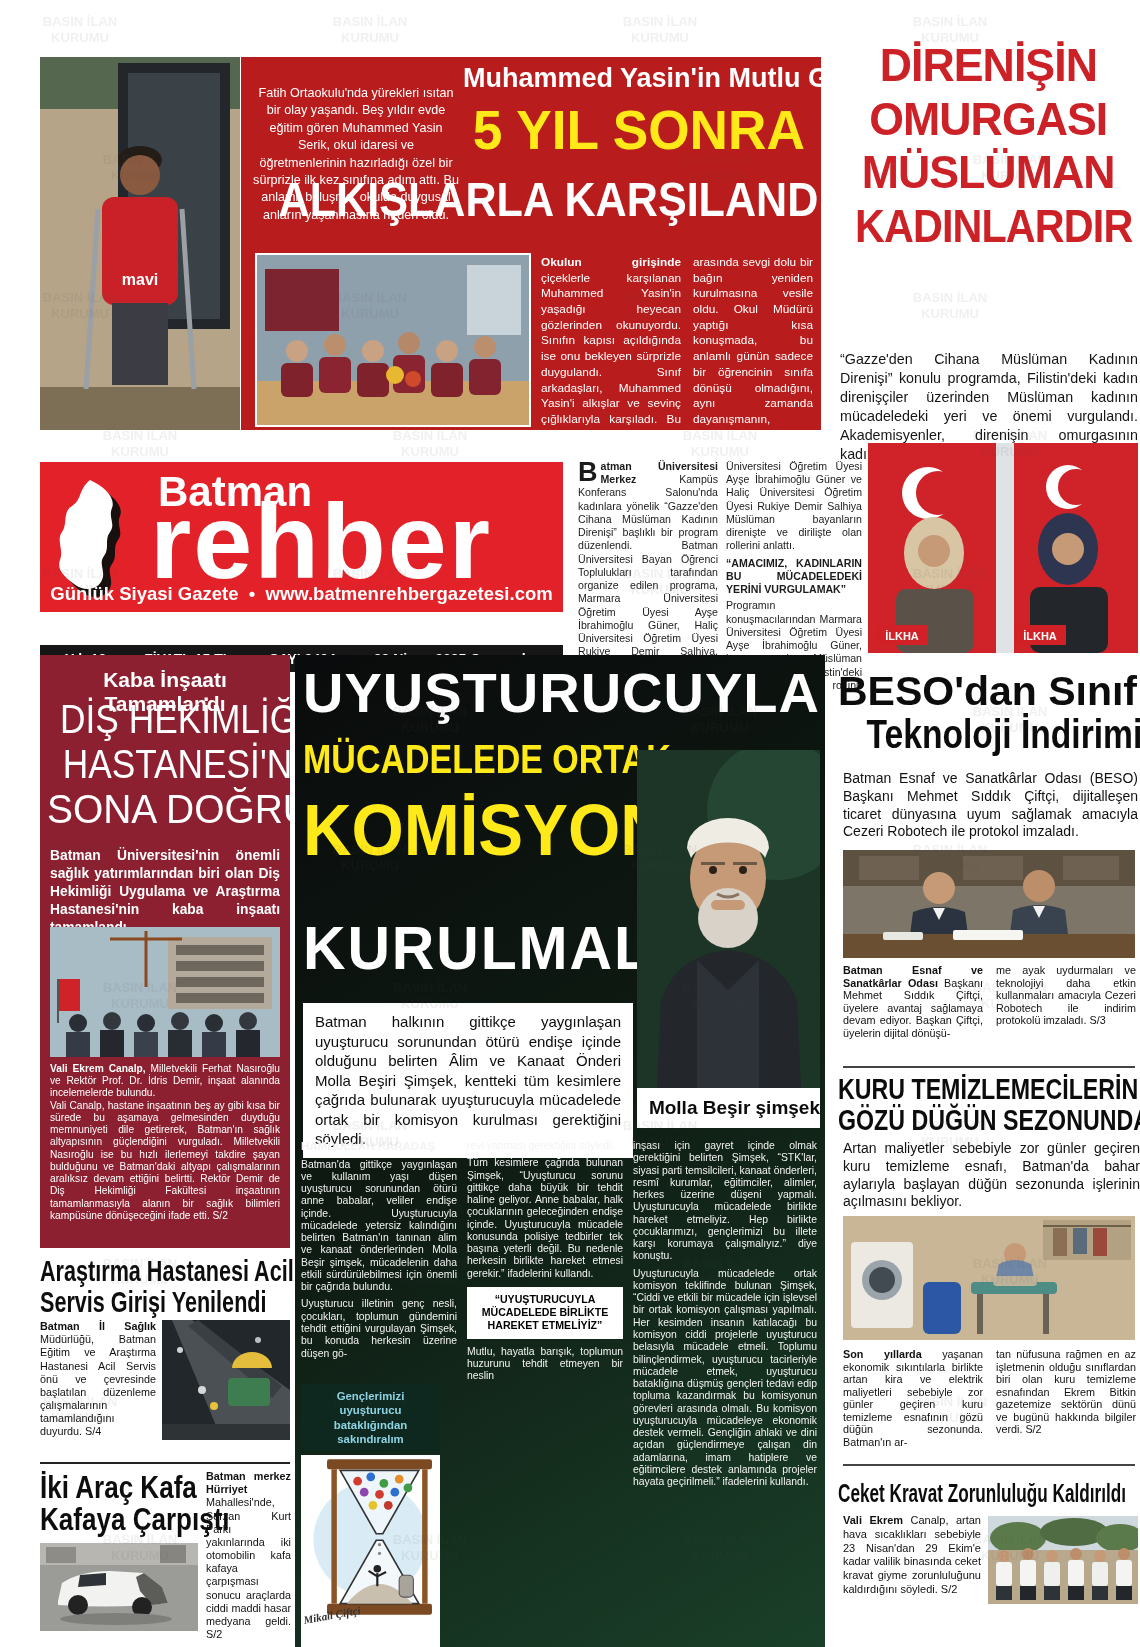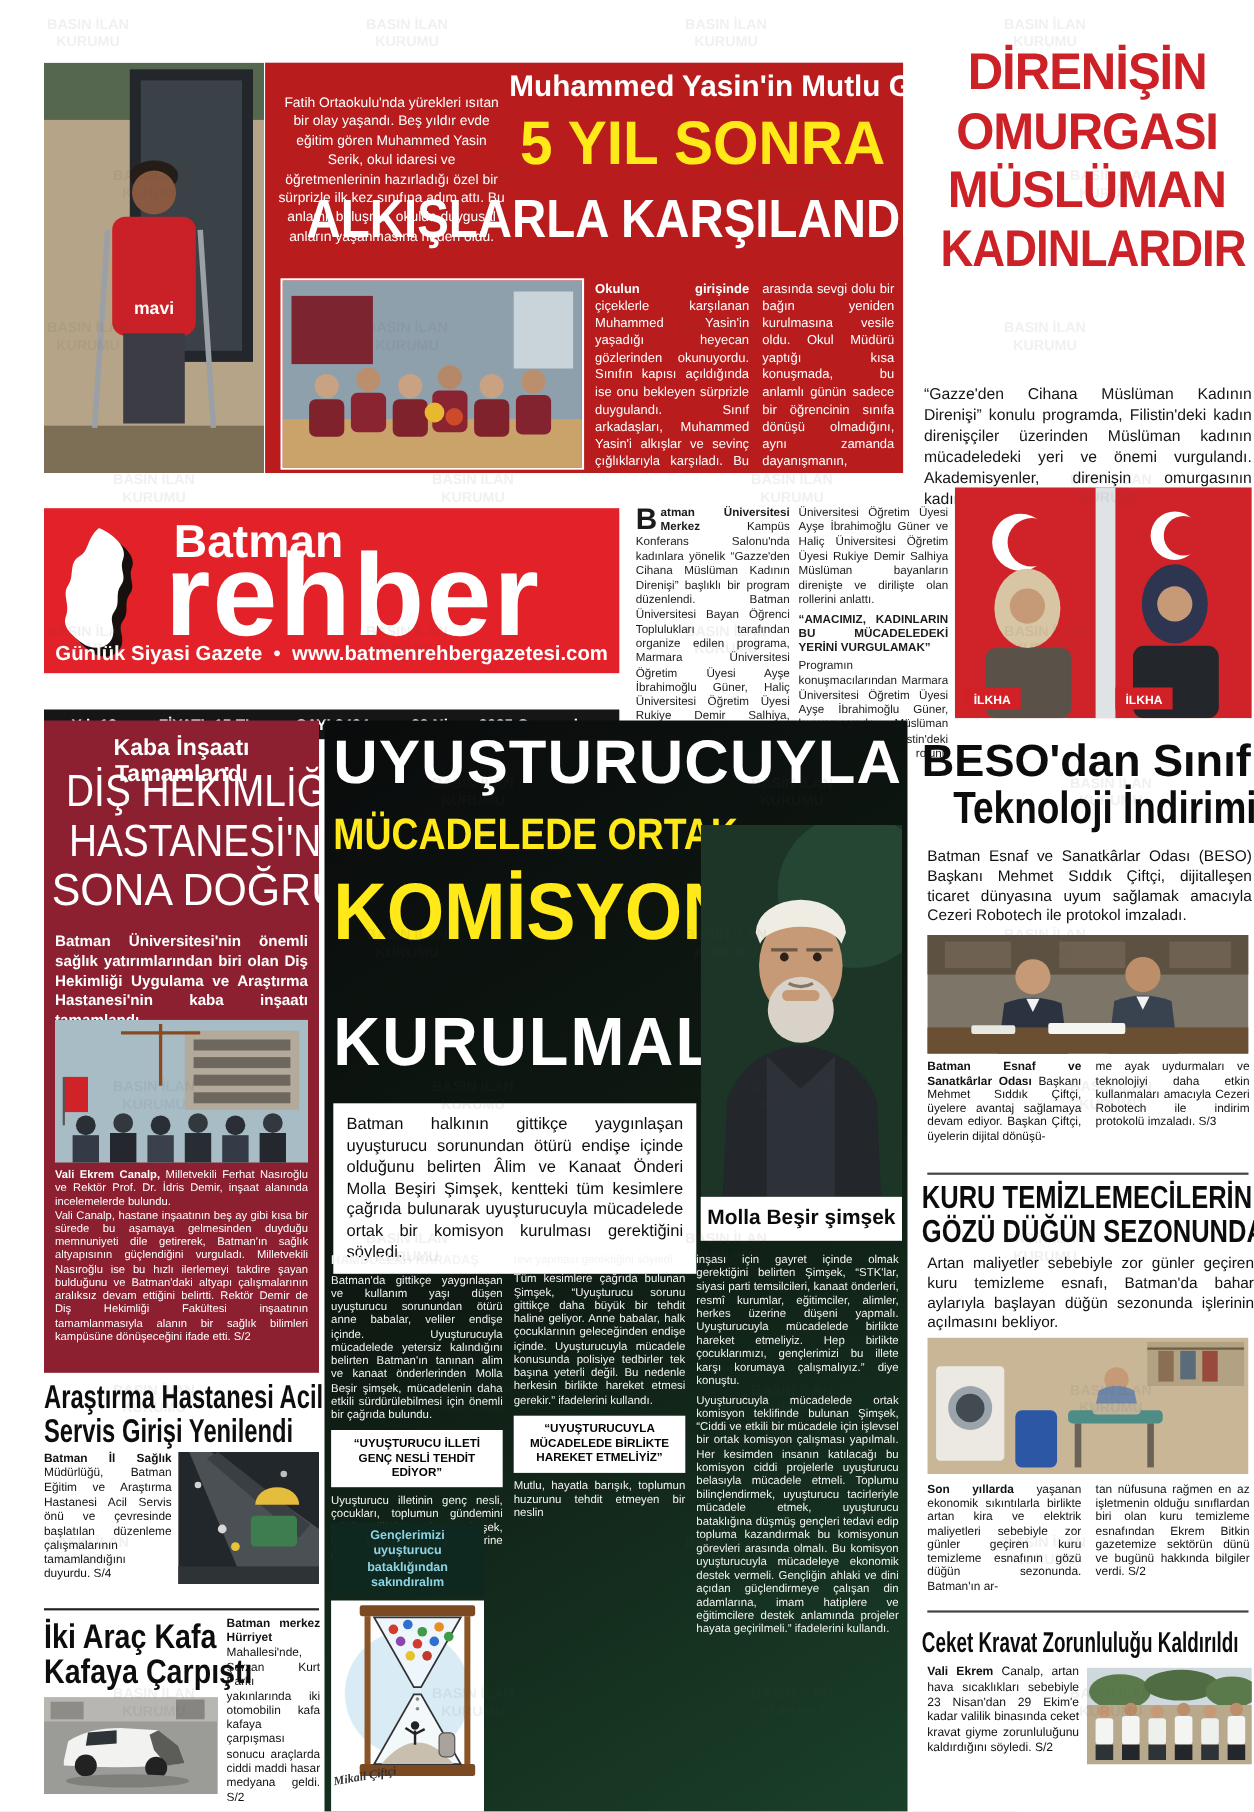--- a/index.html
+++ b/index.html
@@ -61,21 +61,21 @@
   
   #main-box{left:295px;top:655px;width:530px;height:992px;
             background:linear-gradient(150deg,#0a0b0c 0%,#0e1a12 45%,#1a4029 100%);}
   .mh{left:8px;line-height:1;font-weight:800;}
   #m-h1{top:10px;color:#fff;font-size:56px;letter-spacing:1px;}
   #m-h2{top:84px;color:#ffe918;font-size:40px;}
   #m-h3{top:138px;color:#ffe918;font-size:73px;}
   #m-h4{top:262px;color:#fff;font-size:62px;letter-spacing:2px;}
   #m-portrait{left:342px;top:95px;width:183px;height:338px;}
   #m-caption{left:342px;top:433px;width:183px;height:40px;background:#fff;color:#0b0b0b;
-             font-size:19px;font-weight:800;text-align:center;line-height:40px;}
+             font-size:19px;font-weight:800;text-align:right;line-height:40px;}
   #m-lead{left:8px;top:348px;width:306px;background:#fff;color:#0d0d0d;font-size:15px;
           line-height:1.3;padding:9px 12px;}
   .artcol{top:1140px;color:#f3f3f3;font-size:10.4px;line-height:1.18;}
   #colA{left:301px;width:156px;}
   #colB{left:467px;width:156px;}
   #colC{left:633px;width:184px;}
   .artcol p{margin:0 0 5px 0;}
   .byline{font-weight:800;font-size:11.5px;margin:0 0 3px 0;}
   .qbox{background:#fff;color:#000;font-weight:800;font-size:10.6px;text-align:center;
         padding:6px 4px;margin:7px 0;line-height:1.25;}
@@ -312,21 +312,20 @@
         <rect x="96" y="112" width="24" height="3" fill="#6b5a46"></rect>
       <path d="M80,144 Q91,150 102,144" stroke="#8a7360" stroke-width="3" fill="none"></path>
     </svg>
     <div id="m-caption" class="abs">Molla Beşir şimşek</div>
     <div id="m-lead" class="abs just">Batman halkının gittikçe yaygınlaşan uyuşturucu sorunundan ötürü endişe içinde olduğunu belirten Âlim ve Kanaat Önderi Molla Beşiri Şimşek, kentteki tüm kesimlere çağrıda bulunarak uyuşturucuyla mücadelede ortak bir komisyon kurulması gerektiğini söyledi.</div>
   </div>
 
   <div id="colA" class="artcol abs just">
     <p class="byline">HAMDULLAH KARADAŞ</p>
     <p>Batman'da gittikçe yaygınlaşan ve kullanım yaşı düşen uyuşturucu sorunundan ötürü anne babalar, veliler endişe içinde. Uyuşturucuyla mücadelede yetersiz kalındığını belirten Batman'ın tanınan alim ve kanaat önderlerinden Molla Beşir şimşek, mücadelenin daha etkili sürdürülebilmesi için önemli bir çağrıda bulundu.</p>
-    <div class="qbox">“UYUŞTURUCU İLLETİ GENÇ NESLİ TEHDİT EDİYOR”</div>
     <p>Uyuşturucu illetinin genç nesli, çocukları, toplumun gündemini tehdit ettiğini vurgulayan Şimşek, bu konuda herkesin üzerine düşen gö-</p>
   </div>
   <div id="colB" class="artcol abs just">
     <p>revi yapması gerektiğini söyledi.</p>
     <p>Tüm kesimlere çağrıda bulunan Şimşek, “Uyuşturucu sorunu gittikçe daha büyük bir tehdit haline geliyor. Anne babalar, halk çocuklarının geleceğinden endişe içinde. Uyuşturucuyla mücadele konusunda polisiye tedbirler tek başına yeterli değil. Bu nedenle herkesin birlikte hareket etmesi gerekir.” ifadelerini kullandı.</p>
     <div class="qbox">“UYUŞTURUCUYLA MÜCADELEDE BİRLİKTE HAREKET ETMELİYİZ”</div>
     <p>Mutlu, hayatla barışık, toplumun huzurunu tehdit etmeyen bir neslin</p>
   </div>
   <div id="colC" class="artcol abs just">
     <p>inşası için gayret içinde olmak gerektiğini belirten Şimşek, “STK'lar, siyasi parti temsilcileri, kanaat önderleri, resmî kurumlar, eğitimciler, alimler, herkes üzerine düşeni yapmalı. Uyuşturucuyla mücadelede birlikte hareket etmeliyiz. Hep birlikte çocuklarımızı, gençlerimizi bu illete karşı korumaya çalışmalıyız.” diye konuştu.</p>

